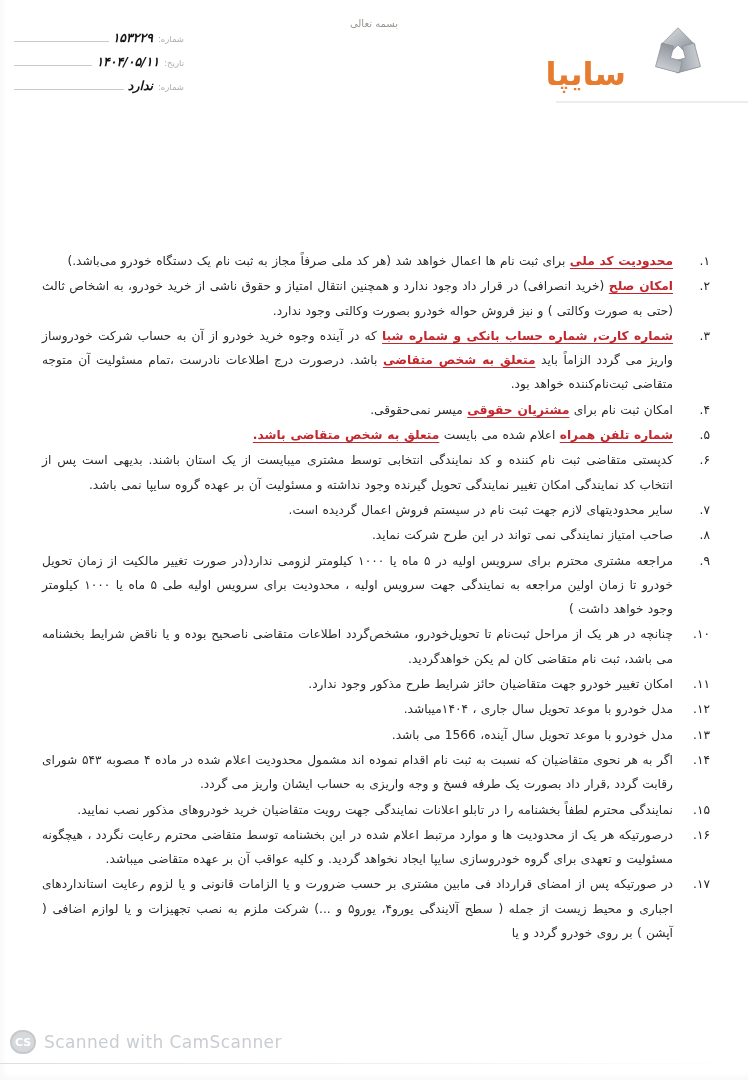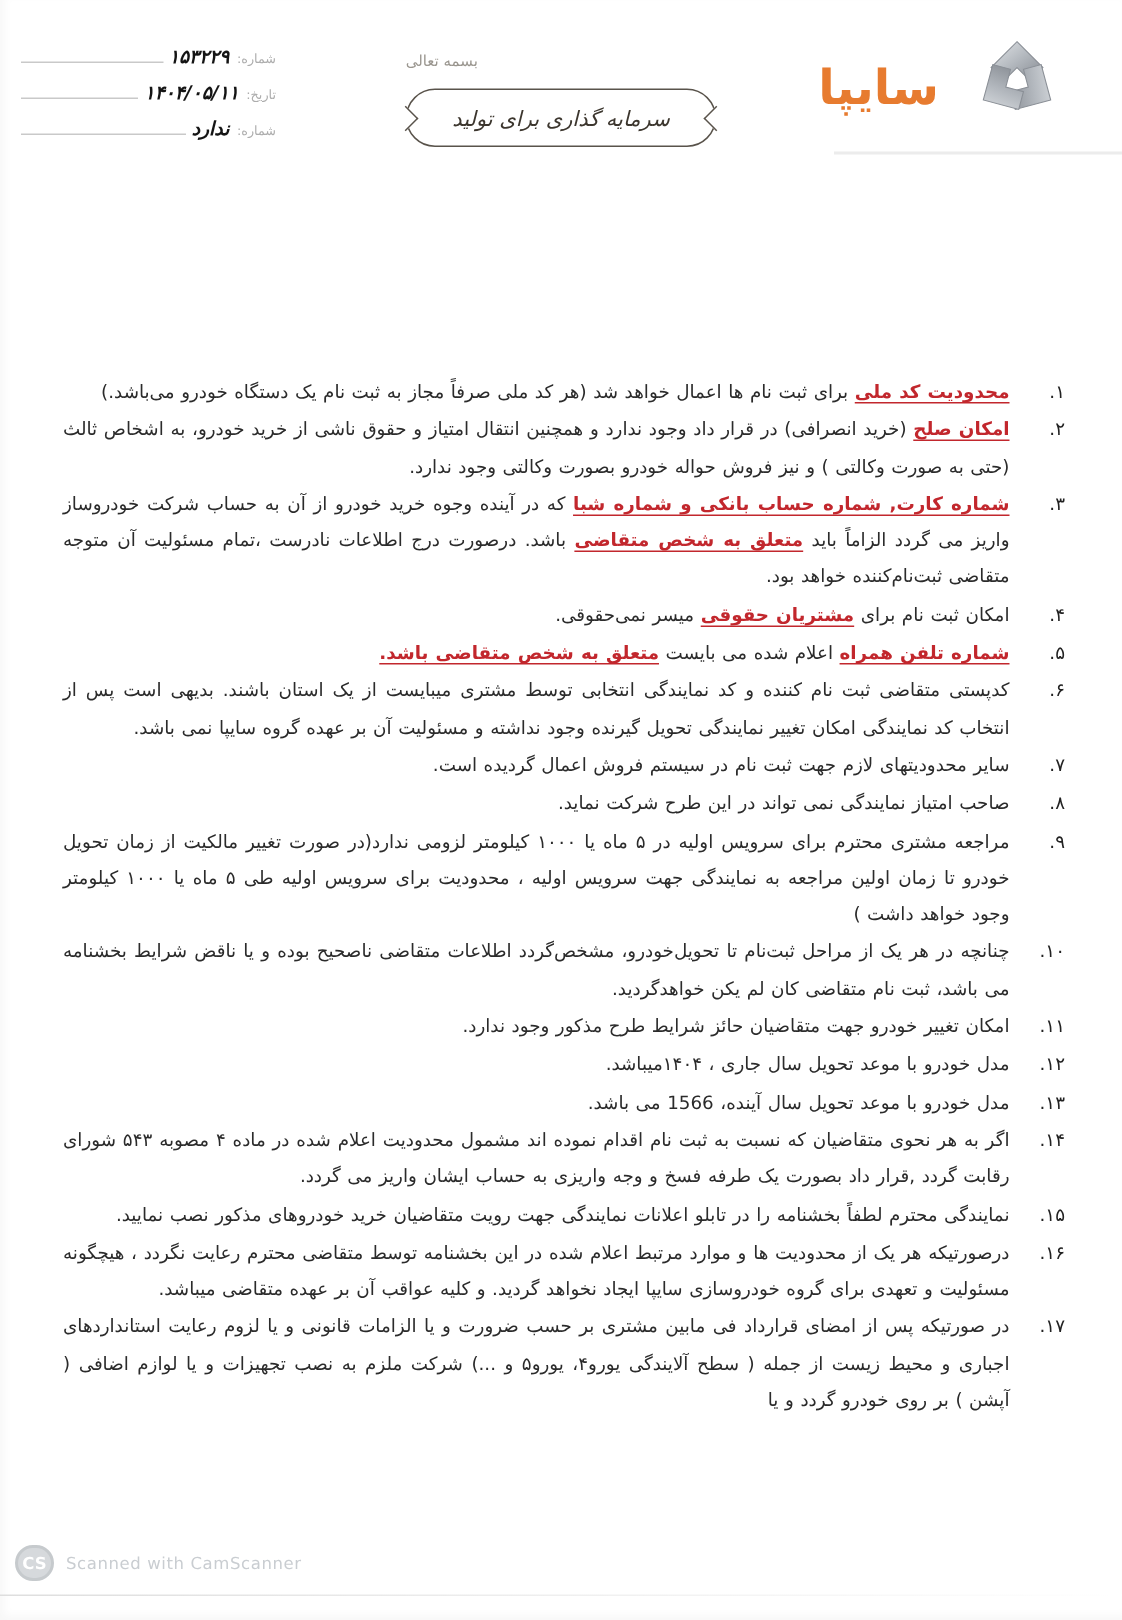--- a/index.html
+++ b/index.html
@@ -8,34 +8,34 @@
     font-family:"DejaVu Sans",sans-serif;color:#2b2b2b;
     box-shadow:inset 3px -3px 6px rgba(0,0,0,0.03);
   }
   
   .meta{position:absolute;top:30px;left:14px;width:170px;direction:rtl;}
   .meta-row{display:flex;align-items:baseline;margin-bottom:9px;}
   .meta-label{font-size:8.5px;color:var(--label-gray,#adadad);flex:none;margin-left:5px;}
   .meta-value{font-size:12.5px;font-weight:bold;color:#141414;flex:none;margin-left:4px;letter-spacing:.3px;font-style:italic;}
   .meta-line{flex:1;border-bottom:1px solid #c9c9c9;height:10px;min-width:14px;}
   
-  .center-head{position:absolute;top:36px;left:50%;transform:translateX(-50%);text-align:left;direction:rtl;}
+  .center-head{position:absolute;top:18px;left:50%;transform:translateX(-50%);text-align:right;direction:rtl;}
   .bismillah{font-size:10px;color:#9a968f;letter-spacing:2px;margin-bottom:12px;}
   .cartouche{
     position:relative;display:inline-block;border:1.6px solid #59534b;border-radius:22px;
     padding:9px 30px;background:#fff;
   }
   .cartouche::before,.cartouche::after{
     content:"";position:absolute;top:50%;width:11px;height:11px;background:#fff;
   }
   .cartouche::before{left:-7px;transform:translateY(-50%) rotate(45deg);border-top:1.6px solid #59534b;border-right:1.6px solid #59534b;}
   .cartouche::after{right:-7px;transform:translateY(-50%) rotate(45deg);border-bottom:1.6px solid #59534b;border-left:1.6px solid #59534b;}
   .slogan{font-family:"DejaVu Serif",serif;font-style:italic;font-size:14px;color:#3c362e;white-space:nowrap;}
   
-  .logo{position:absolute;top:26px;right:34px;display:flex;align-items:center;gap:16px;}
+  .logo{position:absolute;top:26px;right:34px;display:flex;align-items:flex-end;gap:16px;}
   .logo-text{font-size:32px;font-weight:bold;color:var(--logo-orange,#e77b2f);line-height:1;direction:rtl;}
   .logo-rule{position:absolute;top:101px;right:0;width:192px;height:2px;background:#ececec;}
   
   .content{position:absolute;top:233px;right:38px;left:42px;direction:rtl;}
   .doc-title{
     text-align:justify;font-weight:bold;font-size:14.6px;line-height:39px;
     color:var(--title-blue,#1f1f9e);
   }
   .doc-title .t-red{color:var(--highlight-red,#c2272d);}
   
@@ -47,21 +47,21 @@
     color:var(--highlight-red,#c2272d);font-weight:bold;
     text-decoration:underline;text-decoration-color:var(--highlight-red,#c2272d);
     text-underline-offset:3px;text-decoration-thickness:1px;
   }
   
   .watermark{position:absolute;left:10px;bottom:26px;display:flex;align-items:center;gap:8px;}
   .cs-badge{
     width:22px;height:20px;border:2px solid #c6cacd;border-radius:12px;background:#d6d9dc;
     color:#ffffff;font-size:11px;font-weight:bold;display:flex;align-items:center;justify-content:center;
   }
-  .wm-text{font-size:11px;color:var(--watermark-gray,#c9cdd1);letter-spacing:.4px;}
+  .wm-text{font-size:17px;color:var(--watermark-gray,#c9cdd1);letter-spacing:.4px;}
   .scan-edge{position:absolute;bottom:16px;left:0;width:100%;height:1.5px;
     background:linear-gradient(to right,#dedede,#f6f6f6 70%,#ffffff);}
 </style>
 </head>
 <body>
 
 <div class="page">
 
   <div class="meta">
     <div class="meta-row">
@@ -76,23 +76,20 @@
     </div>
     <div class="meta-row">
       <span class="meta-label">شماره:</span>
       <span class="meta-value">ندارد</span>
       <span class="meta-line"></span>
     </div>
   </div>
 
   <div class="center-head">
     <div class="bismillah">بسمه تعالی</div>
-    <div class="cartouche">
-      <span class="slogan">سرمایه گذاری برای تولید</span>
-    </div>
   </div>
 
   <div class="logo">
     <div class="logo-text">سایپا</div>
     <svg width="72" height="64" viewBox="0 0 100 88" aria-hidden="true">
       <defs>
         <linearGradient id="silver" x1="0" y1="0" x2="1" y2="1">
           <stop offset="0" stop-color="#e3e6e9"></stop>
           <stop offset="0.5" stop-color="#b3b8be"></stop>
           <stop offset="1" stop-color="#83888f"></stop>

